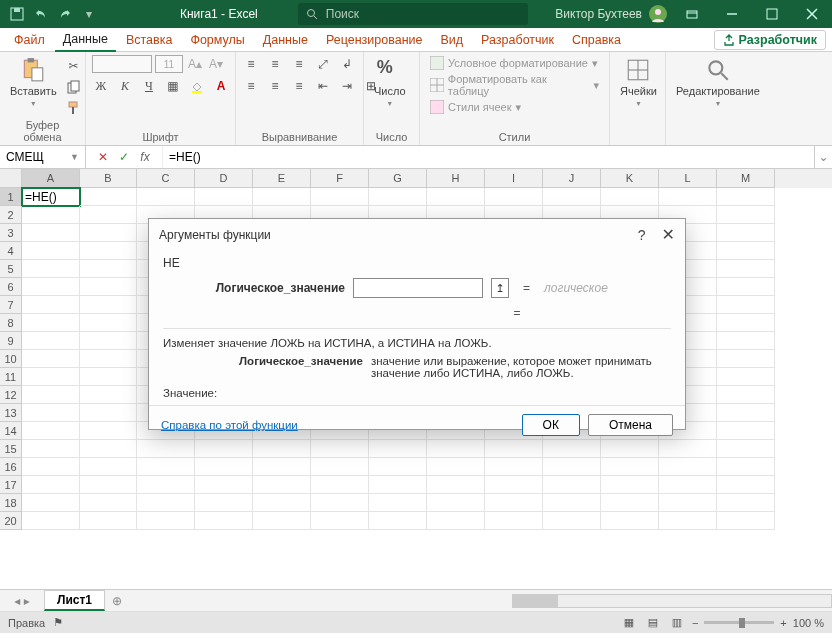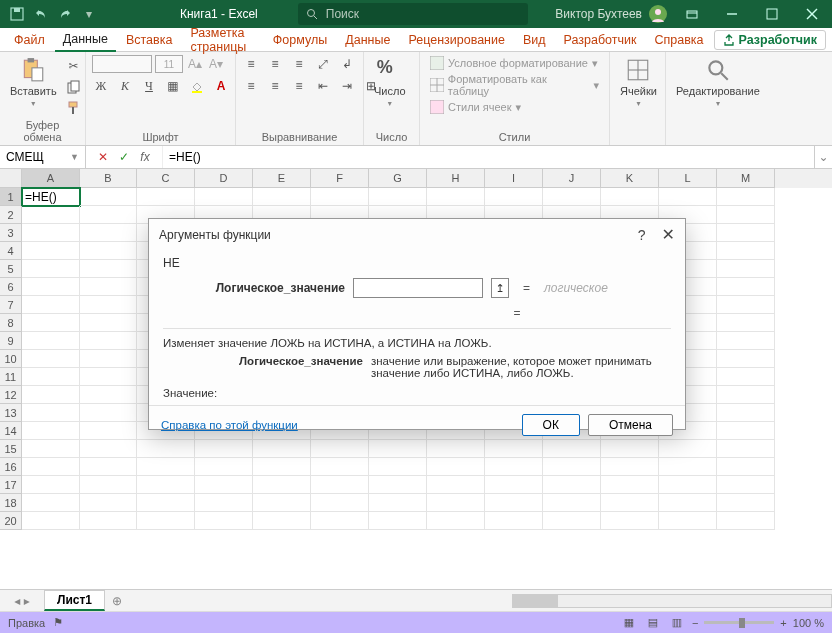--- a/index.html
+++ b/index.html
@@ -55,21 +55,21 @@
 .cell.active { outline: 2px solid #107c41; outline-offset: -1px; }
 .ch.active { background: #d3d3d3; }
 
 
 .sheet-tabs { height: 22px; border-top: 1px solid #ccc; display: flex; align-items: center; background: #f3f3f3; }
 .st-nav { width: 44px; display: flex; justify-content: center; gap: 6px; color: #888; }
 .sheet-tab { padding: 2px 12px; background: #fff; border: 1px solid #ccc; border-bottom: 2px solid #0f7a42; font-size: 12px; font-weight: 600; }
 .add-sheet { width: 24px; text-align: center; color: #888; }
 .hscroll { margin-left: auto; width: 320px; height: 14px; background: #eee; border: 1px solid #ccc; position: relative; }
 .hscroll .thumb { position: absolute; left: 0; width: 45px; height: 100%; background: #ccc; }
-.status { height: 22px; background: #c4b5fd; border-top: 1px solid #ddd; display: flex; align-items: center; padding: 0 8px; font-size: 11px; color: #555; }
+.status { height: 22px; background: #e5e5e5; border-top: 1px solid #ddd; display: flex; align-items: center; padding: 0 8px; font-size: 11px; color: #555; }
 .status .right { margin-left: auto; display: flex; align-items: center; gap: 6px; }
 .zoom-slider { width: 70px; height: 3px; background: #bbb; position: relative; }
 .zoom-slider .knob { position: absolute; left: 50%; top: -3px; width: 6px; height: 10px; background: #888; }
 
 
 .dialog { position: absolute; left: 148px; top: 218px; width: 538px; height: 212px; background: #fdfdfd; border: 1px solid #999; box-shadow: 0 8px 24px rgba(0,0,0,.25); font-size: 12px; color: #333; display: flex; flex-direction: column; }
 .dlg-title { padding: 6px 10px; display: flex; align-items: center; }
 .dlg-title .t { flex: 1; }
 .dlg-title .q { margin-right: 16px; font-size: 14px; color: #444; }
 .dlg-title .x { font-size: 16px; color: #444; }
@@ -156,21 +156,20 @@
           <line x1="11" y1="1" x2="1" y2="11" stroke="#cfe" stroke-width="1.4"></line>
         </svg>
       </div>
   </div>
 </div>
 
 <div class="tabs">
   <div class="tab">Файл</div>
   <div class="tab active">Данные</div>
   <div class="tab">Вставка</div>
-  <div class="tab">Разметка страницы</div>
   <div class="tab">Формулы</div>
   <div class="tab">Данные</div>
   <div class="tab">Рецензирование</div>
   <div class="tab">Вид</div>
   <div class="tab">Разработчик</div>
   <div class="tab">Справка</div>
   <div class="tab share">
     <svg width="12" height="12">
         <path d="M6 1v6M3 4l3-3 3 3M2 8v3h8V8" fill="none" stroke="#0f7a42" stroke-width="1.3"></path>
       </svg>

